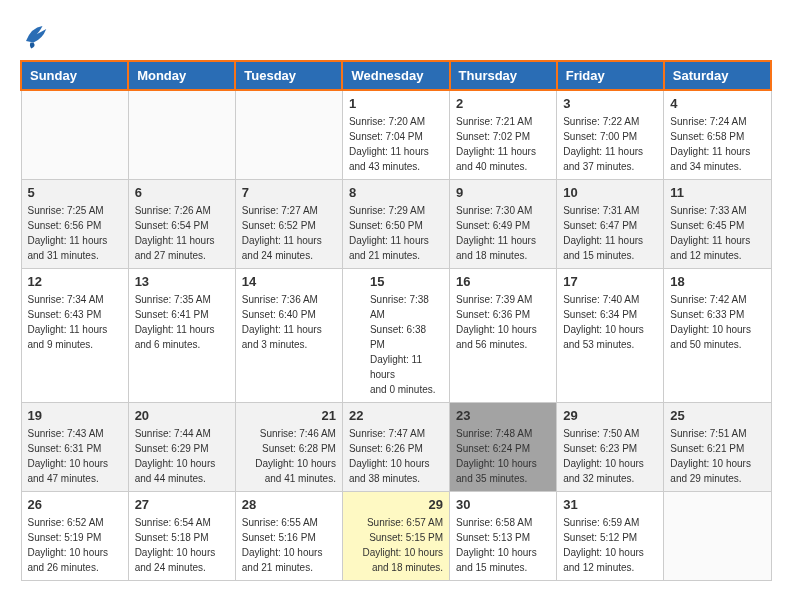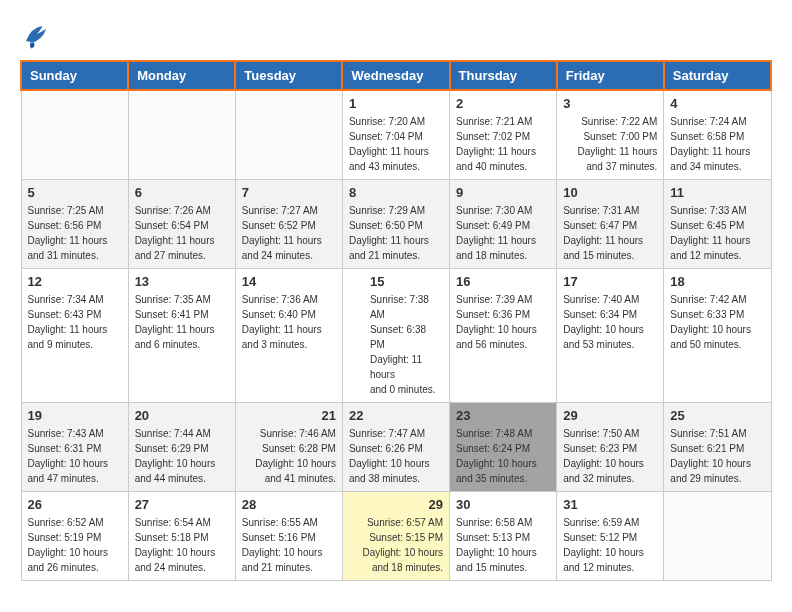--- a/index.html
+++ b/index.html
@@ -136,21 +136,21 @@
         </td>
         <td style="background: rgb(255, 255, 255);">
           <span class="day-number">2</span>
           <div class="day-info" style="white-space: pre-line;">Sunrise: 7:21 AM
 Sunset: 7:02 PM
 Daylight: 11 hours
 and 40 minutes.</div>
         </td>
         <td style="background: rgb(255, 255, 255);">
           <span class="day-number">3</span>
-          <div class="day-info" style="white-space: pre-line; text-align: right;">Sunrise: 7:22 AM
+          <div class="day-info" style="white-space: pre-line;">Sunrise: 7:22 AM
 Sunset: 7:00 PM
 Daylight: 11 hours
 and 37 minutes.</div>
         </td>
         <td style="background: rgb(255, 255, 255);">
           <span class="day-number">4</span>
           <div class="day-info" style="white-space: pre-line;">Sunrise: 7:24 AM
 Sunset: 6:58 PM
 Daylight: 11 hours
 and 34 minutes.</div>

